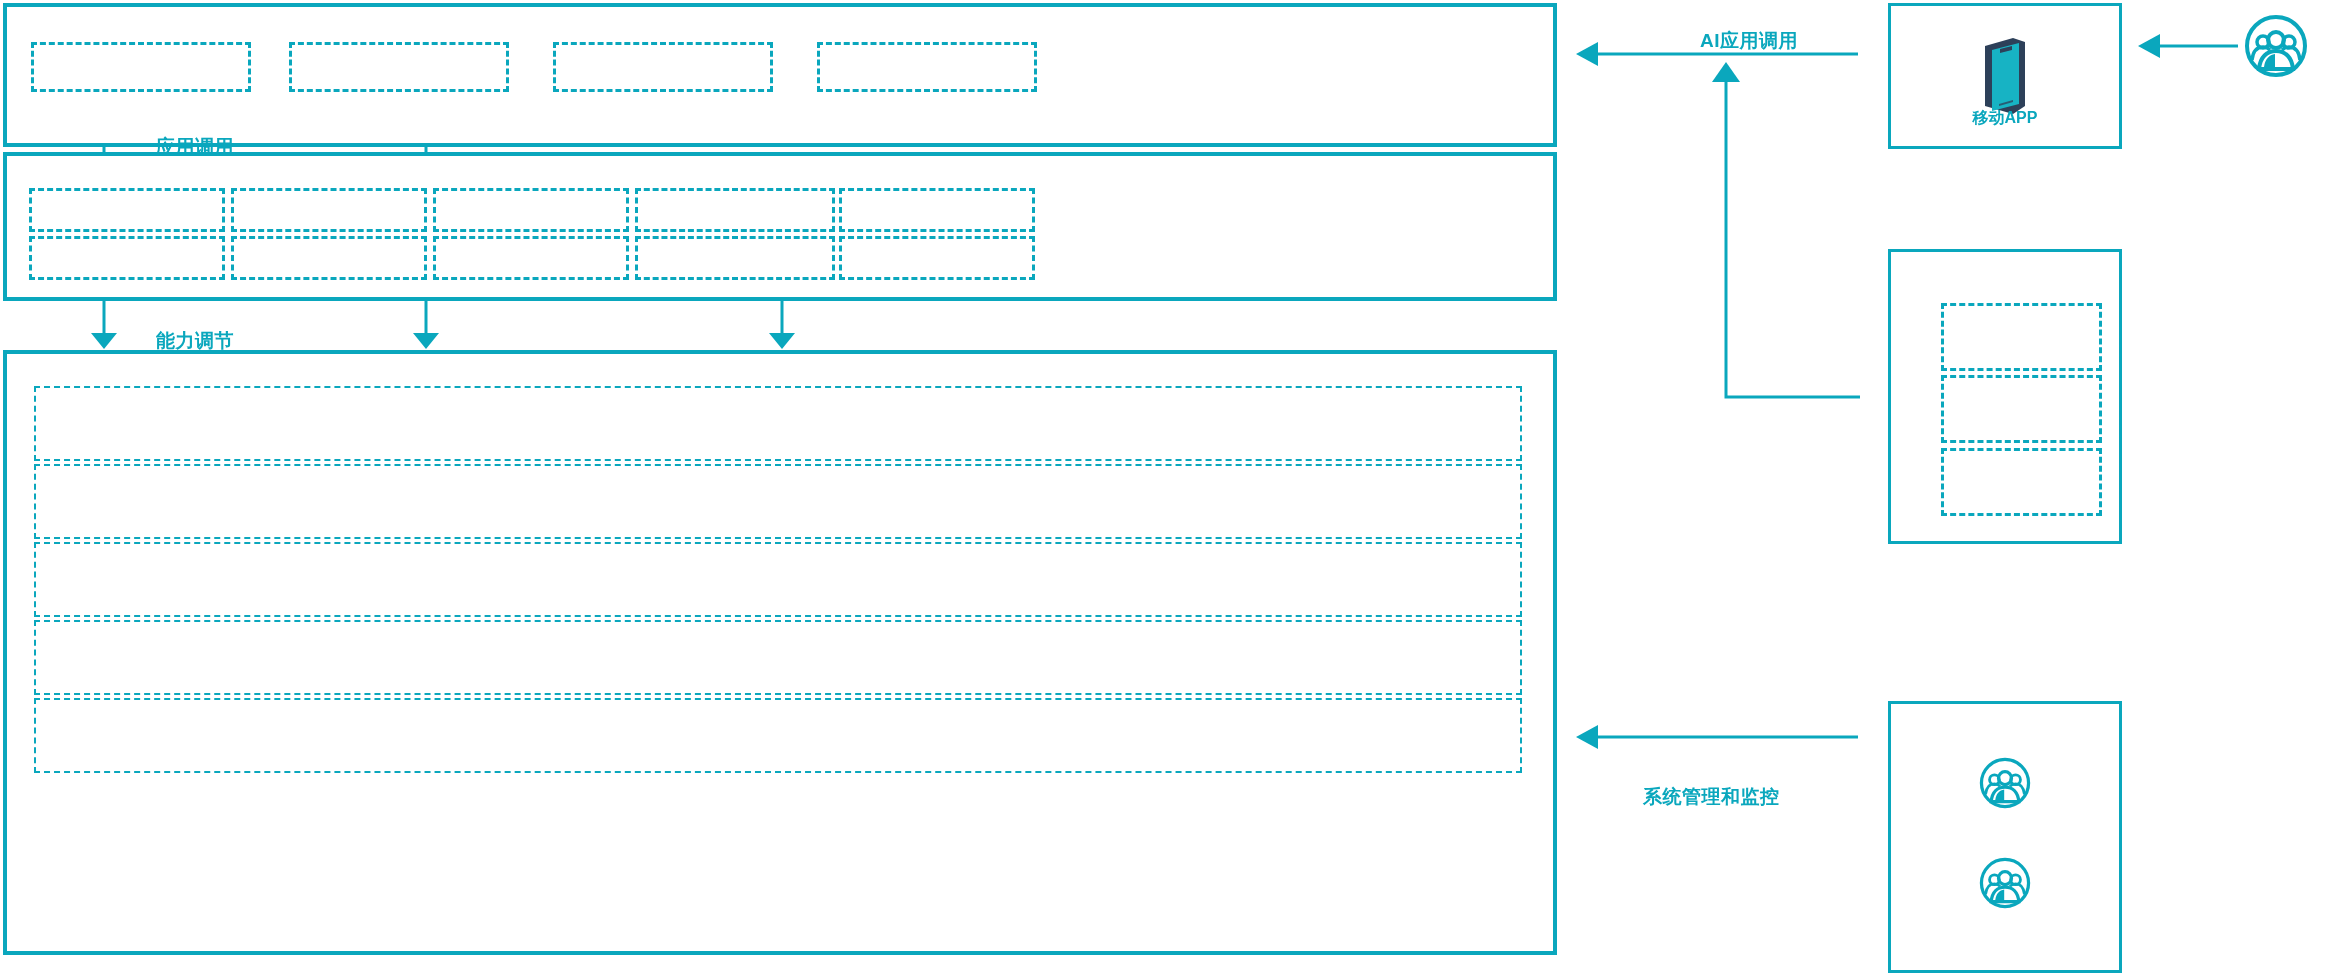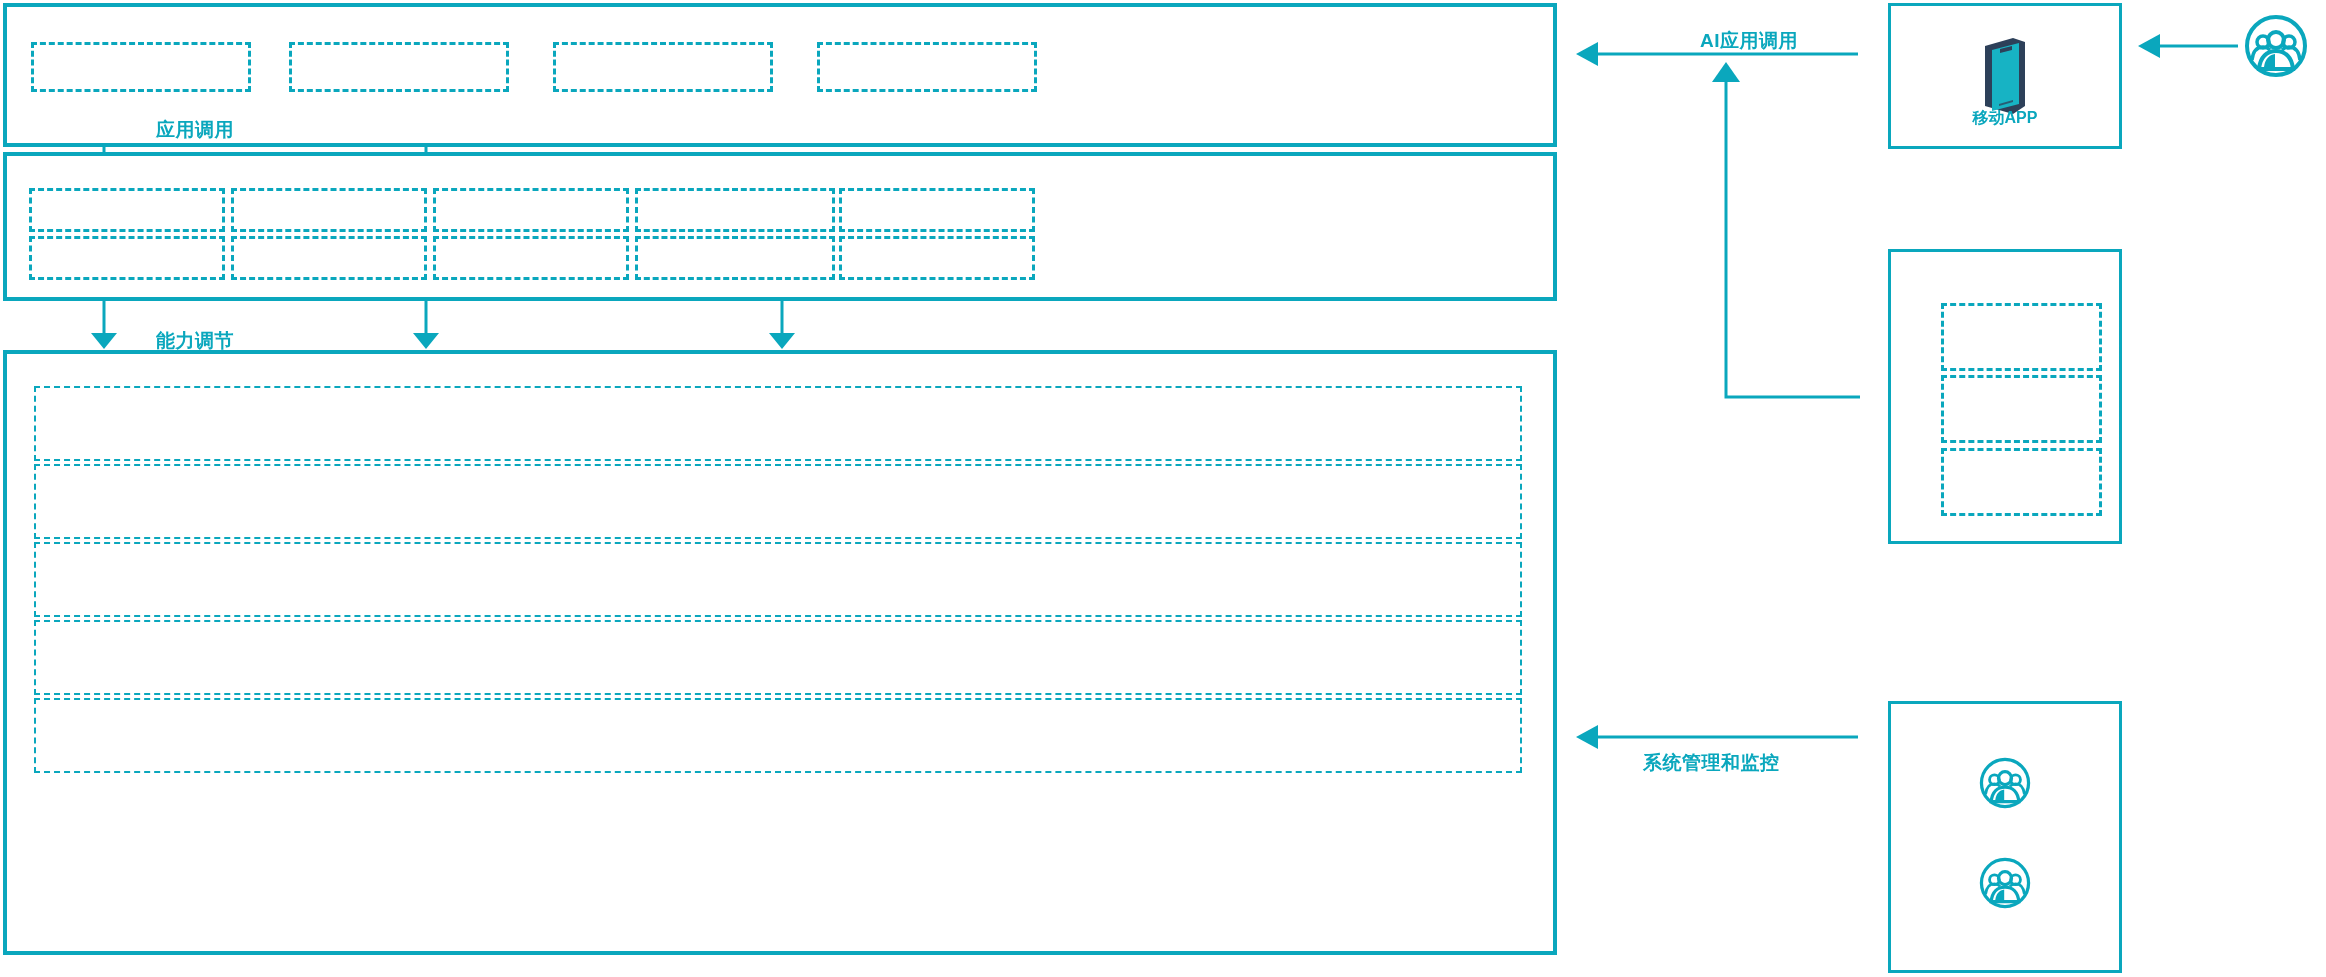--- a/index.html
+++ b/index.html
@@ -92,21 +92,21 @@
   </div>
 
   <svg class="arrow-svg" style="left:88px; top:147px; width:32px; height:58px;" viewBox="0 0 32 58">
     <line x1="16" y1="0" x2="16" y2="40" stroke="#0aa7bd" stroke-width="3"></line>
     <polygon points="2,38 30,38 16,56" fill="#0aa7bd"></polygon>
   </svg>
   <svg class="arrow-svg" style="left:410px; top:147px; width:32px; height:58px;" viewBox="0 0 32 58">
     <line x1="16" y1="0" x2="16" y2="40" stroke="#0aa7bd" stroke-width="3"></line>
     <polygon points="2,38 30,38 16,56" fill="#0aa7bd"></polygon>
   </svg>
-  <div class="conn-label" style="left:156px; top:117px;">应用调用</div>
+  <div class="conn-label" style="left:156px; top:134px;">应用调用</div>
 
   <div class="panel" style="left:3px; top:152px; width:1554px; height:149px;">
     <div class="slot" style="left:22px; top:32px; width:196px; height:44px;"></div>
     <div class="slot" style="left:22px; top:80px; width:196px; height:44px;"></div>
 
     <div class="slot" style="left:224px; top:32px; width:196px; height:44px;"></div>
     <div class="slot" style="left:224px; top:80px; width:196px; height:44px;"></div>
 
     <div class="slot" style="left:426px; top:32px; width:196px; height:44px;"></div>
     <div class="slot" style="left:426px; top:80px; width:196px; height:44px;"></div>
@@ -148,21 +148,21 @@
 
   <svg class="arrow-svg" style="left:1700px; top:60px; width:160px; height:340px;" viewBox="0 0 160 340">
     <polyline points="26,18 26,337 160,337" fill="none" stroke="#0aa7bd" stroke-width="3"></polyline>
     <polygon points="12,22 40,22 26,2" fill="#0aa7bd"></polygon>
   </svg>
 
   <svg class="arrow-svg" style="left:1576px; top:723px; width:282px; height:28px;" viewBox="0 0 282 28">
     <line x1="20" y1="14" x2="282" y2="14" stroke="#0aa7bd" stroke-width="3"></line>
     <polygon points="22,2 22,26 0,14" fill="#0aa7bd"></polygon>
   </svg>
-  <div class="conn-label" style="left:1643px; top:750px;">系统管理和监控</div>
+  <div class="conn-label" style="left:1643px; top:784px;">系统管理和监控</div>
 
   <div class="panel-thin" style="left:1888px; top:3px; width:234px; height:146px;">
     <span class="icon-wrap" style="left:50%; top:28px; transform:translateX(-50%);">
       <svg width="60" height="86" viewBox="0 0 60 86">
 
         <path d="M10,12 L38,4 L50,8 L50,72 L38,80 L10,72 Z" fill="#2d4059"></path>
 
         <path d="M17,16 L44,9 L44,70 L17,77 Z" fill="#17b3c4"></path>
 
         <path d="M25,15 L37,12 L37,16 L25,19 Z" fill="#2d4059"></path>

